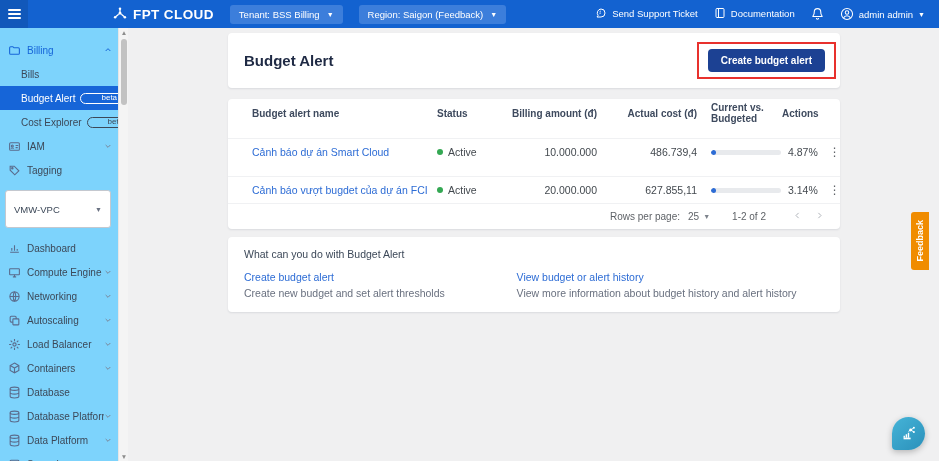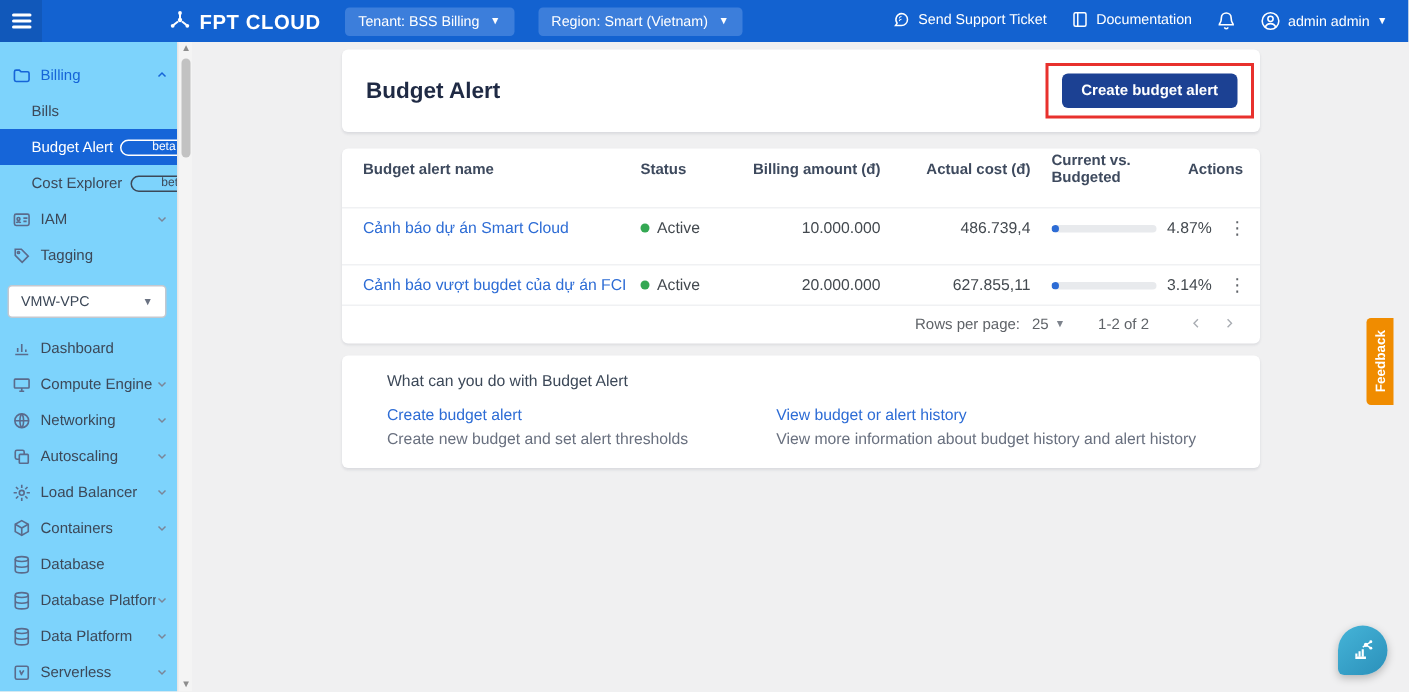--- a/index.html
+++ b/index.html
@@ -28,56 +28,56 @@
   
   .sidebar{position:absolute;top:28px;left:0;width:118px;bottom:0;background:#7dd3fc;z-index:20;overflow:hidden;}
   .side-item{display:flex;align-items:center;height:24px;padding:0 6px 0 8px;cursor:pointer;color:var(--text);}
   .side-item .sicon{width:13px;height:13px;margin-right:6px;color:#5a6b8c;flex:0 0 13px;}
   .side-item .slabel{font-size:10px;white-space:nowrap;overflow:hidden;}
   .side-item .chev{margin-left:auto;color:#7a8699;}
   .side-item.blue, .side-item.blue .sicon, .side-item.blue .chev{color:#1665d8;}
   .child{padding-left:21px;height:24px;display:flex;align-items:center;font-size:10px;cursor:pointer;gap:5px;white-space:nowrap;}
   .child.selected{background:var(--selected);color:#fff;}
   .beta-pill{font-size:8px;border:1px solid currentColor;border-radius:8px;padding:0 20px;line-height:10px;height:11px;display:inline-flex;align-items:center;}
-  .vpc-select{margin:8px 7px 8px 5px;height:22px;border:1px solid #c4c8cf;border-radius:3px;display:flex;align-items:center;padding:0 8px;font-size:9.5px;color:#3c4858;cursor:pointer;background:#fff;}
+  .vpc-select{margin:8px 7px 8px 5px;height:38px;border:1px solid #c4c8cf;border-radius:3px;display:flex;align-items:center;padding:0 8px;font-size:9.5px;color:#3c4858;cursor:pointer;background:#fff;}
   .vpc-select .caret{margin-left:auto;color:#6a7282;}
 
   
   .side-scroll{position:absolute;top:28px;left:118px;width:10px;bottom:0;background:#f4f4f4;border-left:1px solid #e6e6e6;z-index:21;}
   .side-scroll .arrow{position:absolute;left:0;width:10px;height:9px;color:#8d8d8d;font-size:6.5px;text-align:center;line-height:9px;}
   .side-scroll .thumb{position:absolute;left:2px;top:11px;width:6px;height:66px;background:#c2c2c2;border-radius:3px;}
 
   
   .main{position:absolute;top:28px;left:128px;right:0;bottom:0;background:#f0f0f1;overflow:hidden;}
   .card{background:#fff;border-radius:4px;box-shadow:0 1px 2px rgba(20,30,60,.10);width:612px;margin-left:100px;}
 
   .card-head{margin-top:5px;display:flex;align-items:center;justify-content:space-between;padding:9px 16px;}
   .page-title{font-size:15px;font-weight:700;color:var(--title);}
   .page-sub{font-size:10.5px;color:var(--muted);margin-top:4px;}
   .annotation{border:2px solid var(--annotation);padding:5px 9px;margin-right:-12px;}
   .btn-primary{background:var(--button);color:#fff;border:none;border-radius:4px;font-size:10px;font-weight:700;padding:6px 13px;cursor:pointer;font-family:inherit;}
 
   .card-table{margin-top:10px;}
-  .trow{display:grid;grid-template-columns:185px 68px 92px 100px 1fr 34px;align-items:center;padding:0 14px;height:27px;margin-top:11px;}
+  .trow{display:grid;grid-template-columns:185px 68px 92px 100px 1fr 34px;align-items:center;padding:0 24px;height:27px;margin-top:11px;}
   .trow.head{height:28px;font-weight:700;font-size:10px;color:#3e4a5e;}
   .trow.body{border-top:1px solid #f0f1f3;font-size:10.5px;color:#43494f;}
   .c-right{text-align:right;}
   .name-link{color:var(--link);cursor:pointer;text-decoration:none;white-space:nowrap;overflow:hidden;}
   .status{display:flex;align-items:center;gap:5px;}
   .dot{width:6px;height:6px;border-radius:50%;background:var(--green);}
   .curr{display:flex;align-items:center;gap:7px;padding-left:14px;}
   .track{width:70px;height:5px;background:#e8eaed;border-radius:3px;position:relative;overflow:hidden;}
   .fill{position:absolute;left:0;top:0;height:5px;min-width:5px;background:var(--link);border-radius:3px;}
   .kebab{text-align:center;color:#5f6368;font-size:12px;cursor:pointer;}
   .tfoot{display:flex;align-items:center;justify-content:flex-end;gap:8px;height:26px;padding:12px 14px;border-top:1px solid #f0f1f3;font-size:10px;color:#5f6368;}
   .rpp-val{display:flex;align-items:center;gap:4px;cursor:pointer;margin-right:14px;}
   .range{margin-right:16px;}
   .pg-arrow{color:#a9adb3;cursor:pointer;width:14px;text-align:center;}
 
-  .card-help{margin-top:8px;padding:11px 30px 13px;}
+  .card-help{margin-top:8px;padding:11px 16px 13px;}
   .help-title{font-size:10.5px;color:#3c4858;}
   .help-cols{display:grid;grid-template-columns:47% 53%;margin-top:11px;}
   .help-link{color:var(--link);font-size:10.5px;cursor:pointer;}
   .help-desc{color:var(--muted);font-size:10.5px;margin-top:4px;}
 
   
   .feedback{position:absolute;right:10px;top:212px;width:18px;height:58px;background:var(--orange);border-radius:3px 0 0 3px;display:flex;align-items:center;justify-content:center;cursor:pointer;z-index:40;}
   .feedback span{writing-mode:vertical-rl;transform:rotate(180deg);color:#fff;font-size:9px;font-weight:700;}
   .fab{position:absolute;right:14px;bottom:11px;width:33px;height:33px;background:linear-gradient(140deg,#45b4d8,#2b90ba);border-radius:50% 50% 50% 4px;box-shadow:0 2px 6px rgba(0,0,0,.25);display:flex;align-items:center;justify-content:center;cursor:pointer;z-index:40;}
 </style>
@@ -102,21 +102,21 @@
         <circle cx="4.7" cy="16.8" r="1.9" fill="#fff" stroke="none"></circle>
       </svg>
     </span>
     <span class="logo-text">FPT CLOUD</span>
   </div>
   <div class="chip">
     <span>Tenant: BSS Billing</span>
     <span class="caret">▼</span>
   </div>
   <div class="chip">
-    <span>Region: Smart (Vietnam)</span>
+    <span>Region: Saigon (Feedback)</span>
     <span class="caret">▼</span>
   </div>
   <div class="top-right">
     <div class="top-item">
       <span>
         <svg width="12" height="12" viewBox="0 0 24 24" fill="none" stroke="#fff" stroke-width="2">
           <path d="M12 4a8 8 0 0 1 8 8 8 8 0 0 1-8 8H4l2.2-3.2A8 8 0 0 1 12 4z"></path>
           <path d="M9 10.5c.4-1.6 1.5-2.5 3-2.5M9 14.2c.4-1.6 1.5-2.5 3-2.5" stroke-width="1.4"></path>
         </svg>
       </span>

